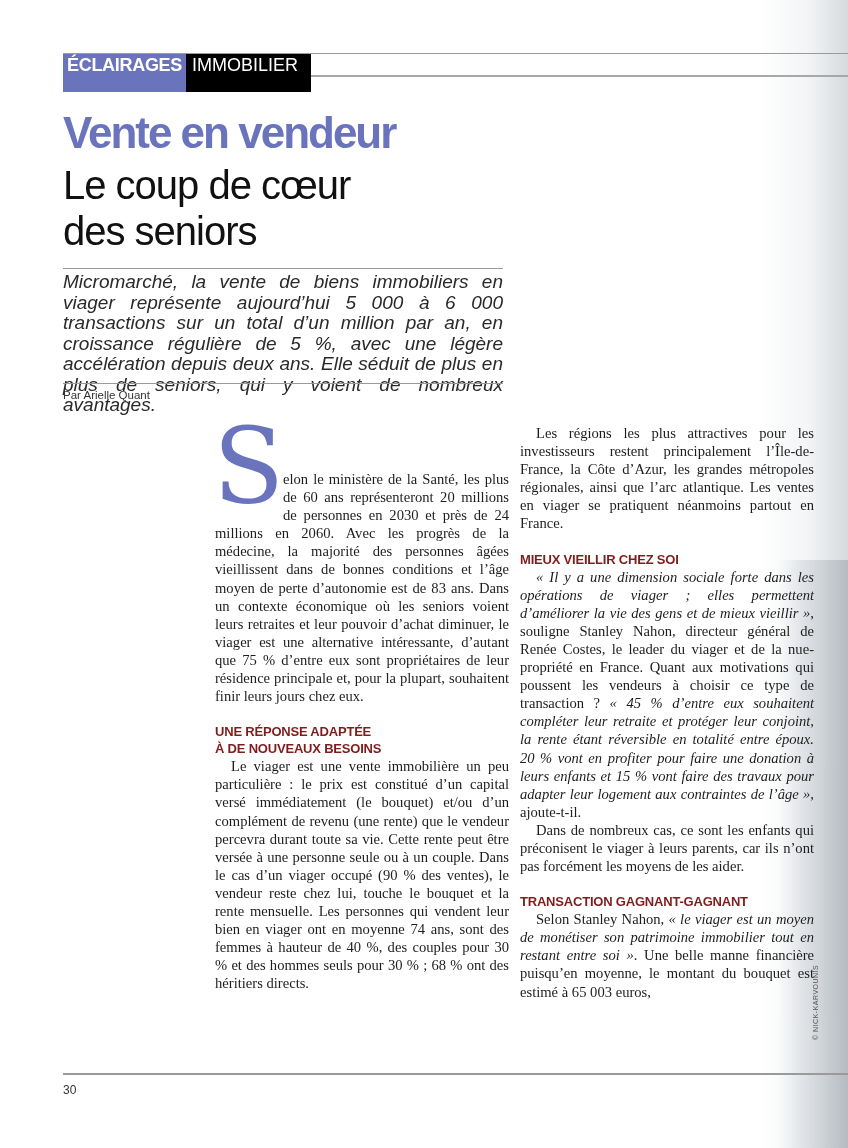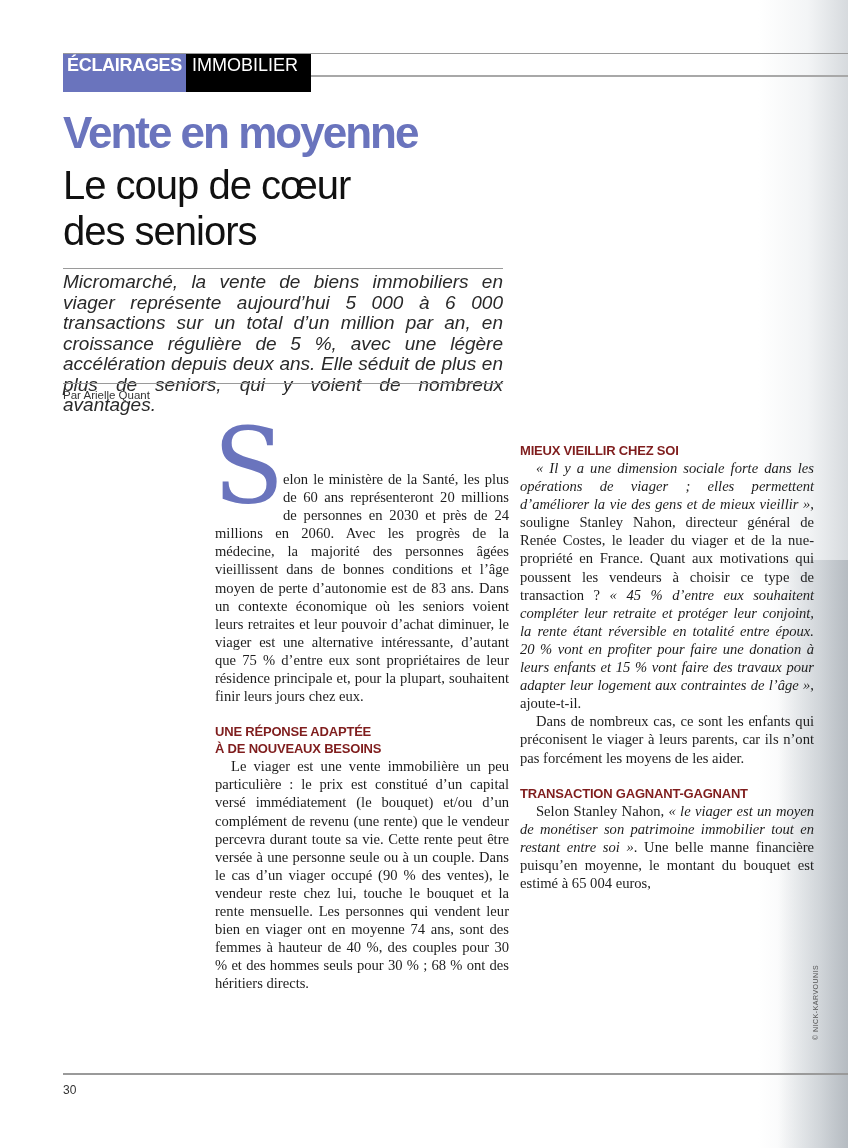--- a/index.html
+++ b/index.html
@@ -35,21 +35,21 @@
 
 <div class="photo-edge"></div>
 <div class="photo-edge-lower"></div>
 
 <div class="rubric"></div>
 <div class="rubric-tag">
   <span class="rubric-blue">ÉCLAIRAGES</span>
   <span class="rubric-black">IMMOBILIER</span>
 </div>
 
-<h1 class="title" style="margin:0;">Vente en moyenne</h1>
+<h1 class="title" style="margin:0;">Vente en vendeur</h1>
 <div class="subtitle">
   <div>Le coup de cœur</div>
   <div>des seniors</div>
 </div>
 
 <div class="chapo-rule-top"></div>
 <div class="chapo">Micromarché, la vente de biens immobiliers en viager représente aujourd’hui 5 000 à 6 000 transactions sur un total d’un million par an, en croissance régulière de 5 %, avec une légère accélération depuis deux ans. Elle séduit de plus en plus de seniors, qui y voient de nombreux avantages.</div>
 <div class="chapo-rule-bottom"></div>
 <div class="byline">Par Arielle Quant</div>
 
@@ -57,22 +57,23 @@
   <span class="dropcap">S</span>
   <p class="noindent">elon le ministère de la Santé, les plus de 60 ans représenteront 20 millions de personnes en 2030 et près de 24 millions en 2060. Avec les progrès de la médecine, la majorité des personnes âgées vieillissent dans de bonnes conditions et l’âge moyen de perte d’autonomie est de 83 ans. Dans un contexte économique où les seniors voient leurs retraites et leur pouvoir d’achat diminuer, le viager est une alternative intéressante, d’autant que 75 % d’entre eux sont propriétaires de leur résidence principale et, pour la plupart, souhaitent finir leurs jours chez eux.</p>
   <div class="head">
     <div>UNE RÉPONSE ADAPTÉE</div>
     <div>À DE NOUVEAUX BESOINS</div>
   </div>
   <p>Le viager est une vente immobilière un peu particulière : le prix est constitué d’un capital versé immédiatement (le bouquet) et/ou d’un complément de revenu (une rente) que le vendeur percevra durant toute sa vie. Cette rente peut être versée à une personne seule ou à un couple. Dans le cas d’un viager occupé (90 % des ventes), le vendeur reste chez lui, touche le bouquet et la rente mensuelle. Les personnes qui vendent leur bien en viager ont en moyenne 74 ans, sont des femmes à hauteur de 40 %, des couples pour 30 % et des hommes seuls pour 30 % ; 68 % ont des héritiers directs.</p>
 </div>
 
 <div class="col col2">
+  <p>Les régions les plus attractives pour les investisseurs restent principalement l’Île-de-France, la Côte d’Azur, les grandes métropoles régionales, ainsi que l’arc atlantique. Les ventes en viager se pratiquent néanmoins partout en France.</p>
   <div class="head">MIEUX VIEILLIR CHEZ SOI</div>
   <p><i>« Il y a une dimension sociale forte dans les opérations de viager ; elles permettent d’améliorer la vie des gens et de mieux vieillir »</i><span>, souligne Stanley Nahon, directeur général de Renée Costes, le leader du viager et de la nue-propriété en France. Quant aux motivations qui poussent les vendeurs à choisir ce type de transaction ? </span><i>« 45 % d’entre eux souhaitent compléter leur retraite et protéger leur conjoint, la rente étant réversible en totalité entre époux. 20 % vont en profiter pour faire une donation à leurs enfants et 15 % vont faire des travaux pour adapter leur logement aux contraintes de l’âge »</i><span>, ajoute-t-il.</span></p>
   <p>Dans de nombreux cas, ce sont les enfants qui préconisent le viager à leurs parents, car ils n’ont pas forcément les moyens de les aider.</p>
   <div class="head">TRANSACTION GAGNANT-GAGNANT</div>
-  <p><span>Selon Stanley Nahon, </span><i>« le viager est un moyen de monétiser son patrimoine immobilier tout en restant entre soi »</i><span>. Une belle manne financière puisqu’en moyenne, le montant du bouquet est estimé à 65 004 euros,</span></p>
+  <p><span>Selon Stanley Nahon, </span><i>« le viager est un moyen de monétiser son patrimoine immobilier tout en restant entre soi »</i><span>. Une belle manne financière puisqu’en moyenne, le montant du bouquet est estimé à 65 003 euros,</span></p>
 </div>
 
 <div class="credit">© NICK-KARVOUNIS</div>
 <div class="foot-rule"></div>
 <div class="page-num">30</div>
 
 </body></html>

